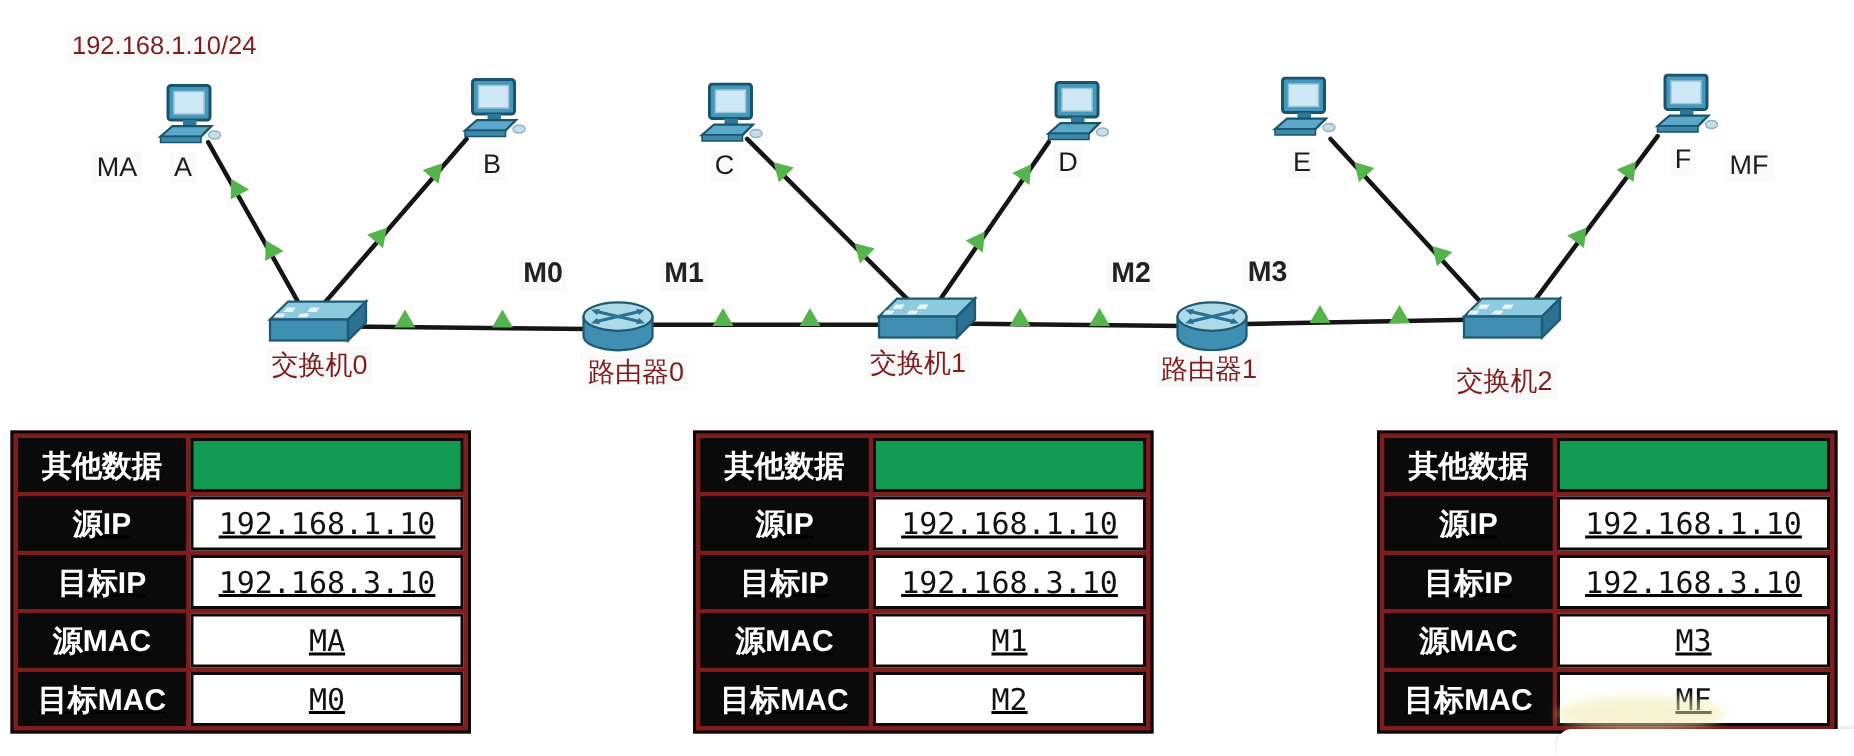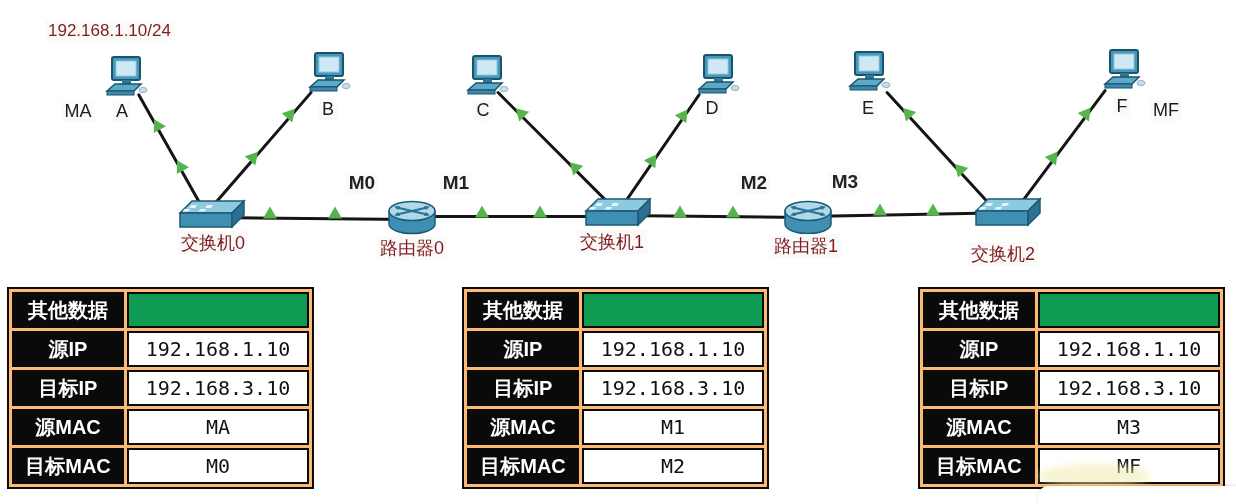--- a/index.html
+++ b/index.html
@@ -12,21 +12,21 @@
   .dev{position:absolute;z-index:2;}
   .dev svg{display:block;}
   .dlabel{position:absolute;white-space:nowrap;color:#1c1c1c;font-size:18px;
           background:rgba(249,249,249,.85);padding:0 3px;transform:translateX(-50%);z-index:4;}
   .dlabel.left{transform:none;}
   .subnet{font-size:17px;color:#7f1d1d;}
   .mlabel{font-weight:600;font-size:19px;color:#222;}
   .devname{font-size:18px;color:#7f1d1d;}
   
   table.pkt{position:absolute;border:2px solid #0a0a0a;border-collapse:separate;border-spacing:3px;
-            background:#fdba74;z-index:5;}
+            background:#7f1d1d;z-index:5;text-decoration:underline;}
   table.pkt th{box-sizing:border-box;width:112px;height:36px;background:#0a0a0a;border:2px solid #0a0a0a;
                color:#fff;font-size:20px;font-weight:700;text-align:center;padding:0;
                font-family:"Liberation Sans",sans-serif;}
   table.pkt td{box-sizing:border-box;width:182px;height:36px;background:#fff;border:2px solid #0a0a0a;
                color:#111;font-size:20px;text-align:center;padding:0;
                font-family:"DejaVu Sans Mono","Liberation Mono",monospace;}
   table.pkt td.green{background:#0f9b52;}
   
   .yellow-blob{position:absolute;left:1038px;top:464px;width:112px;height:24px;background:#efe9a6;
                opacity:.5;border-radius:50%;filter:blur(3px);z-index:6;}
@@ -169,21 +169,21 @@
   <div class="dlabel" style="left:868px;top:98px">E</div>
   <div class="dlabel" style="left:1122px;top:96px">F</div>
   <div class="dlabel" style="left:1166px;top:100px">MF</div>
 
   <div class="dlabel mlabel" style="left:362px;top:172px">M0</div>
   <div class="dlabel mlabel" style="left:456px;top:172px">M1</div>
   <div class="dlabel mlabel" style="left:754px;top:172px">M2</div>
   <div class="dlabel mlabel" style="left:845px;top:171px">M3</div>
 
   <div class="dlabel devname" style="left:213px;top:231px">交换机0</div>
-  <div class="dlabel devname" style="left:412px;top:236px">路由器0</div>
+  <div class="dlabel devname" style="left:424px;top:236px">路由器0</div>
   <div class="dlabel devname" style="left:612px;top:230px">交换机1</div>
   <div class="dlabel devname" style="left:806px;top:234px">路由器1</div>
   <div class="dlabel devname" style="left:1003px;top:242px">交换机2</div>
 
   <table class="pkt" style="left:7px;top:287px">
     <tbody>
         <tr>
           <th>其他数据</th>
         <td class="green"></td>
         </tr>

